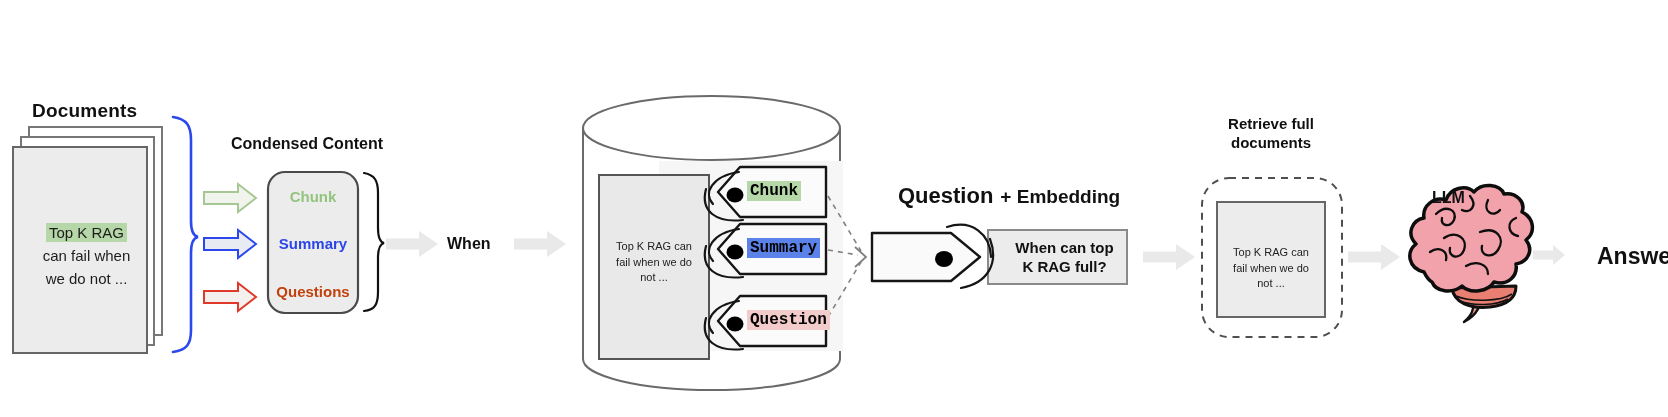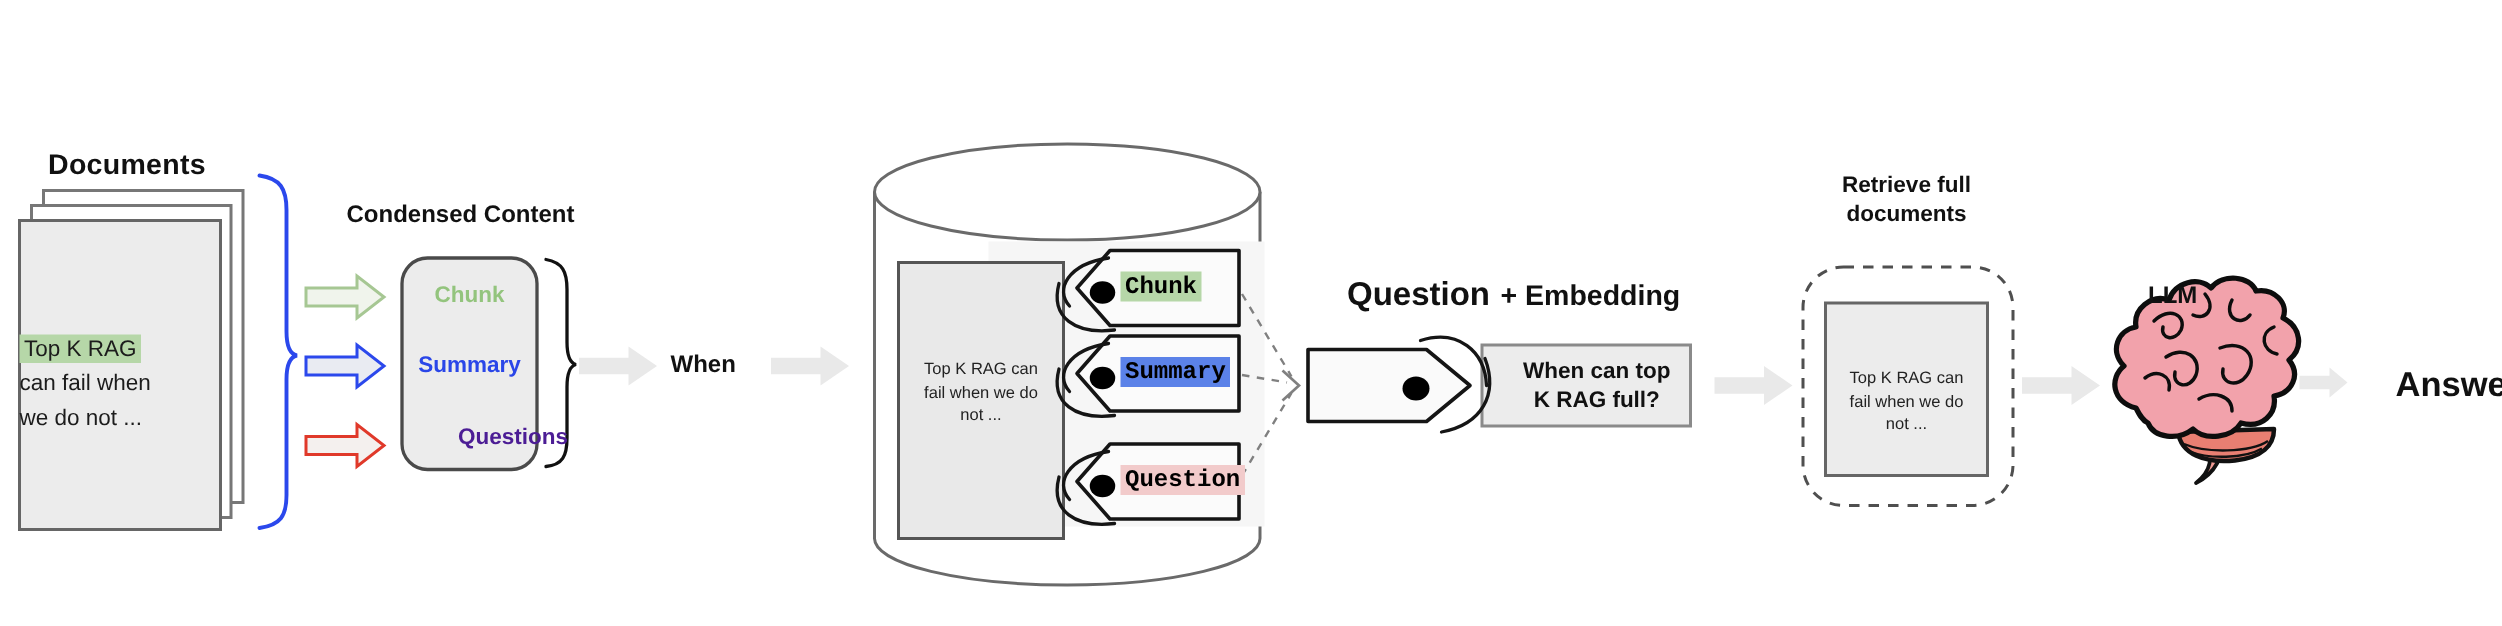--- a/index.html
+++ b/index.html
@@ -1,27 +1,27 @@
 <!DOCTYPE html>
 <html><head>
 <meta charset="utf-8">
 <style>
   html,body{margin:0;padding:0;background:#fff;}
   #stage{position:relative;width:1668px;height:417px;background:#ffffff;overflow:hidden;
          font-family:"Liberation Sans",sans-serif;color:#111;}
   #shapes{position:absolute;left:0;top:0;z-index:1;}
   .txt{position:absolute;z-index:2;}
   .doc-title{left:32px;top:100px;font-size:19px;font-weight:700;letter-spacing:.2px;}
-  .page-text{left:13px;top:221px;width:147px;font-size:15px;line-height:23px;color:#1c1c1c;}
+  .page-text{left:13px;top:221px;width:147px;text-align:center;font-size:15px;line-height:23px;color:#1c1c1c;}
   .hl-green{background:#b6d7a8;padding:1px 3px;}
   .hl-blue{background:#5b82e8;padding:1px 3px;}
   .hl-pink{background:#f2cbcb;padding:1px 3px;}
   .cond-title{left:231px;top:135px;font-size:16px;font-weight:700;}
   .cond-item{left:268px;width:90px;text-align:center;font-size:15px;font-weight:700;}
-  .c-green{color:#93c47d;} .c-blue{color:#2a46e8;} .c-red{color:#4c1d95;margin-left:29px;}
+  .c-green{color:#93c47d;} .c-blue{color:#2a46e8;} .c-red{color:#c2410c;}
   .embed{left:447px;top:235px;font-size:16px;font-weight:700;}
   .store-title{left:561px;top:40px;width:301px;text-align:center;font-size:15.5px;font-weight:700;line-height:19.5px;}
   .cyl-doc-text{left:599px;top:239px;width:110px;text-align:center;font-size:11px;line-height:15.5px;color:#222;}
   .tag-label{left:747px;width:82px;text-align:left;font-family:"Liberation Mono",monospace;font-size:16px;font-weight:700;color:#000;}
   .q-head{left:898px;top:183px;display:flex;align-items:baseline;gap:7px;}
   .q-head .big{font-size:22px;font-weight:700;}
   .q-head .small{font-size:19px;font-weight:700;}
   .q-box-text{left:988px;top:238px;width:153px;text-align:center;font-size:15px;font-weight:700;line-height:19px;}
   .ret-title{left:1196px;top:114px;width:150px;text-align:center;font-size:15px;font-weight:700;line-height:19px;}
   .ret-doc-text{left:1217px;top:245px;width:108px;text-align:center;font-size:11px;line-height:15.5px;color:#222;}

